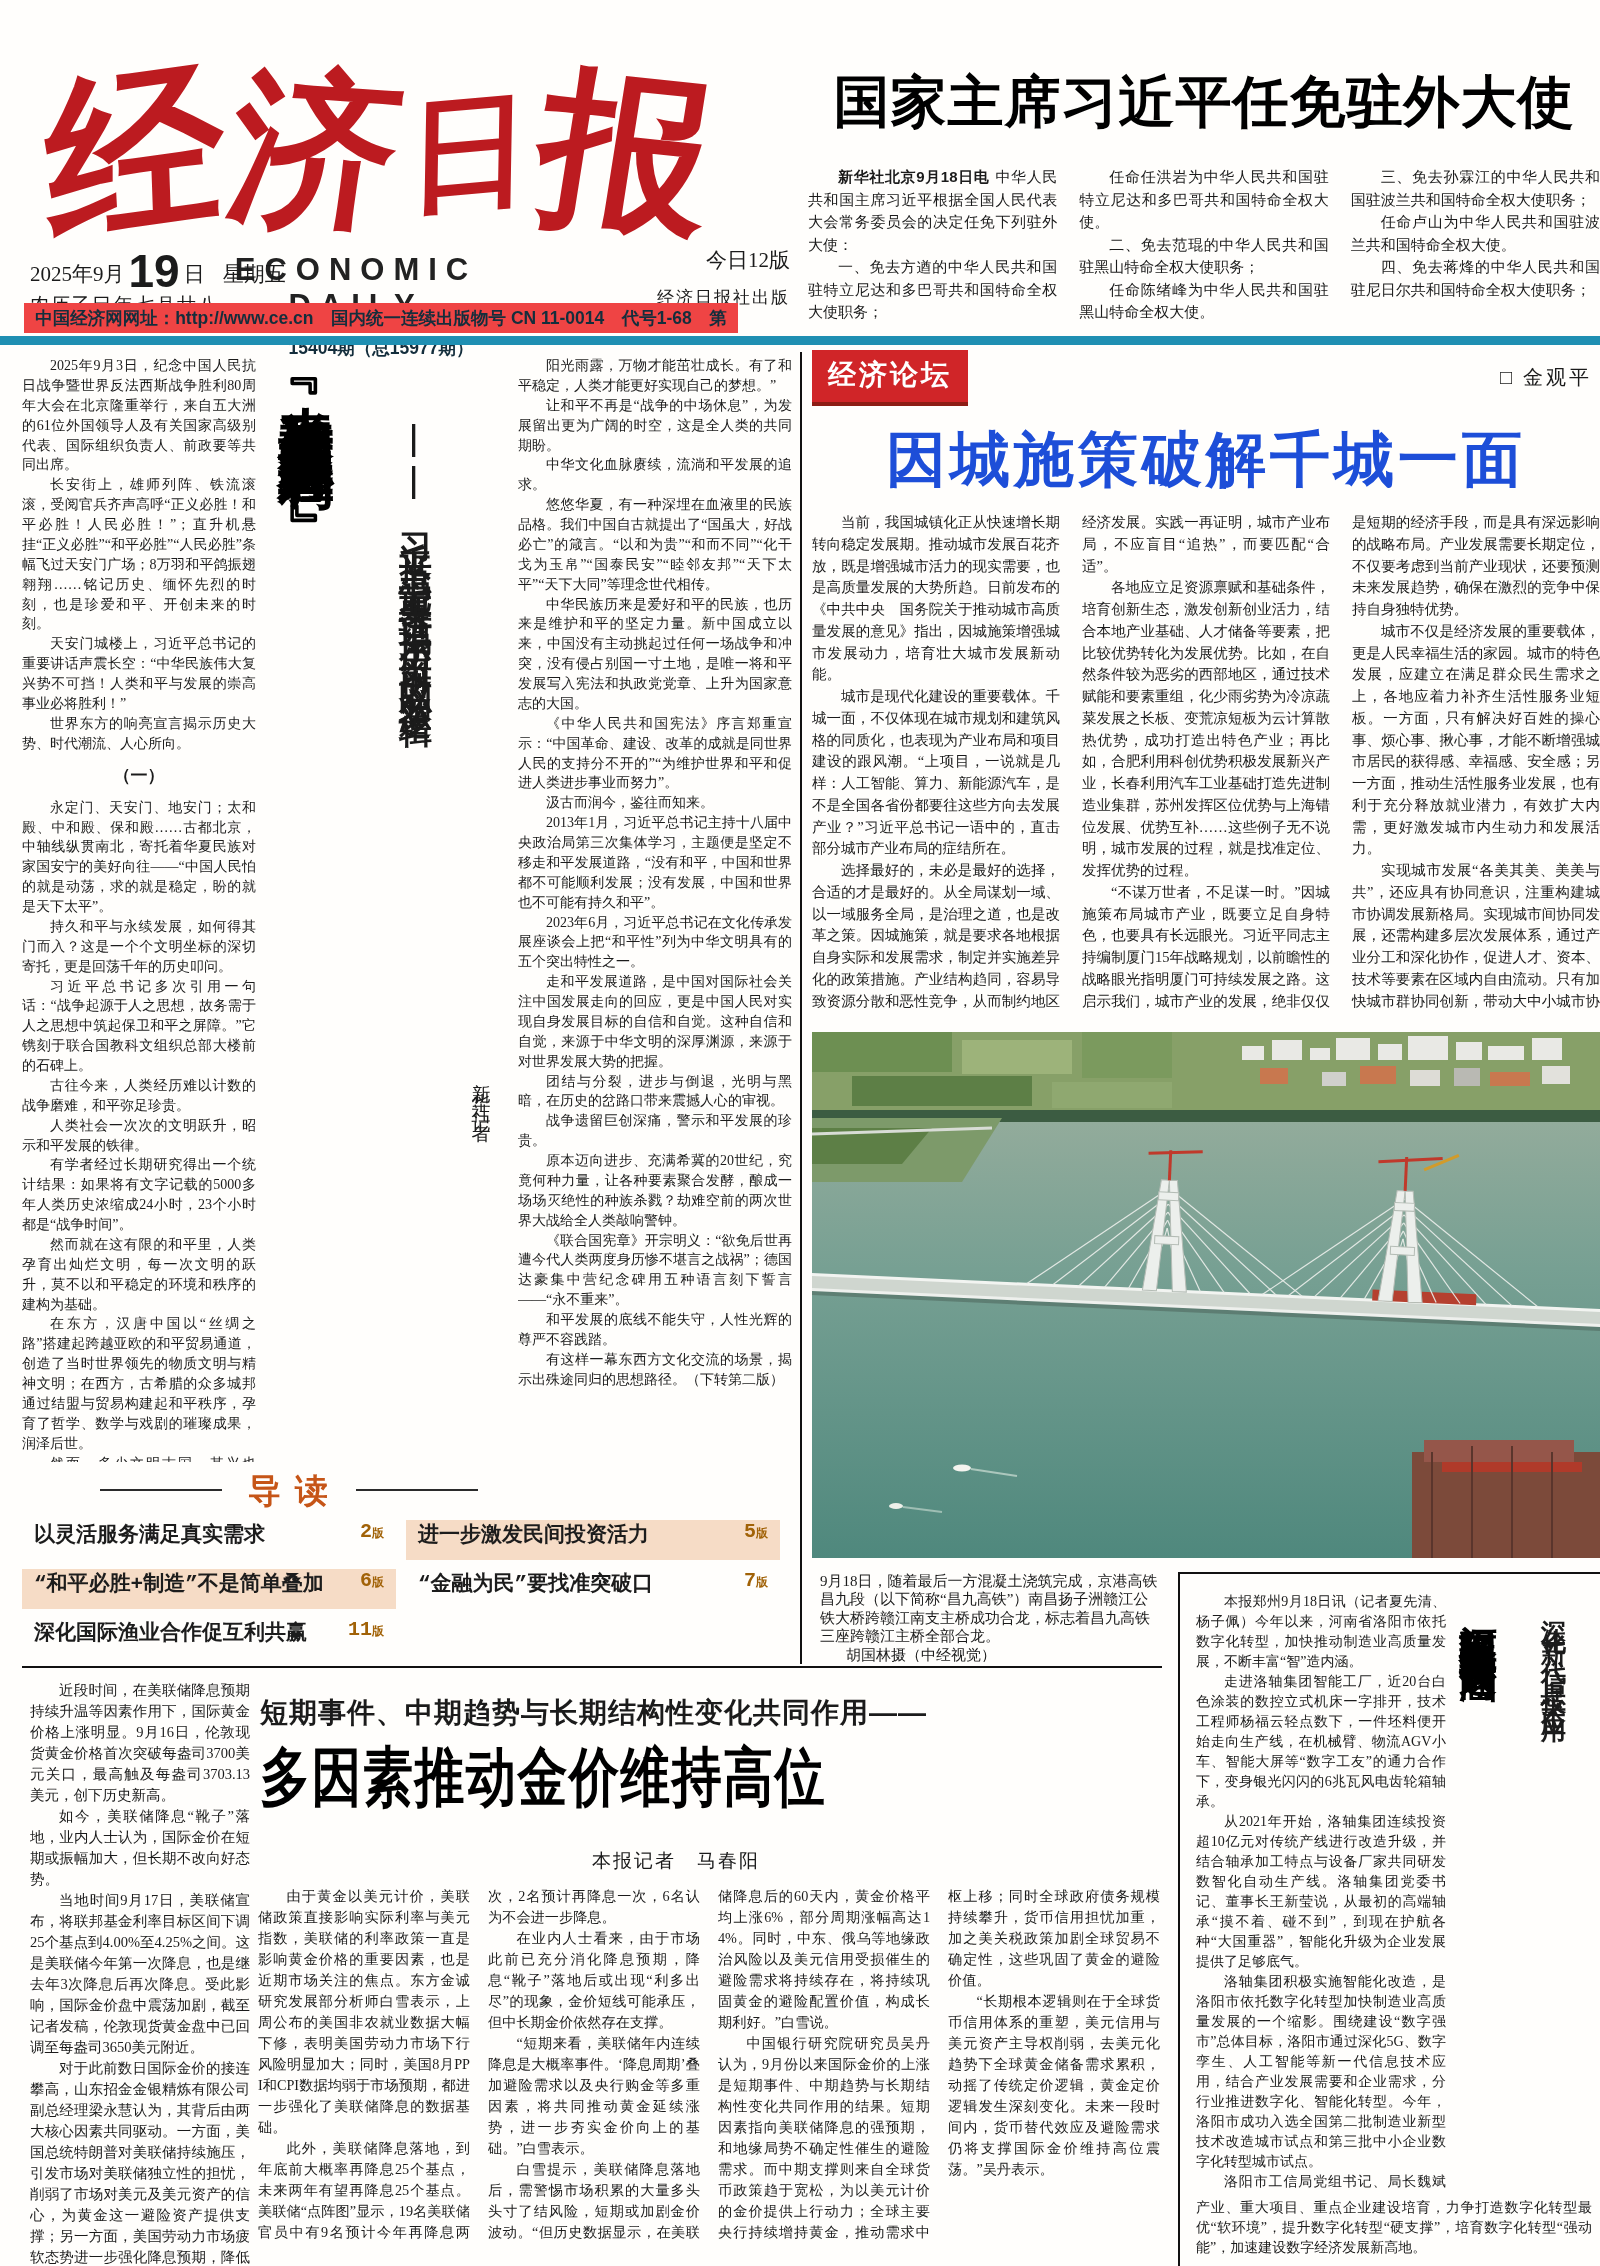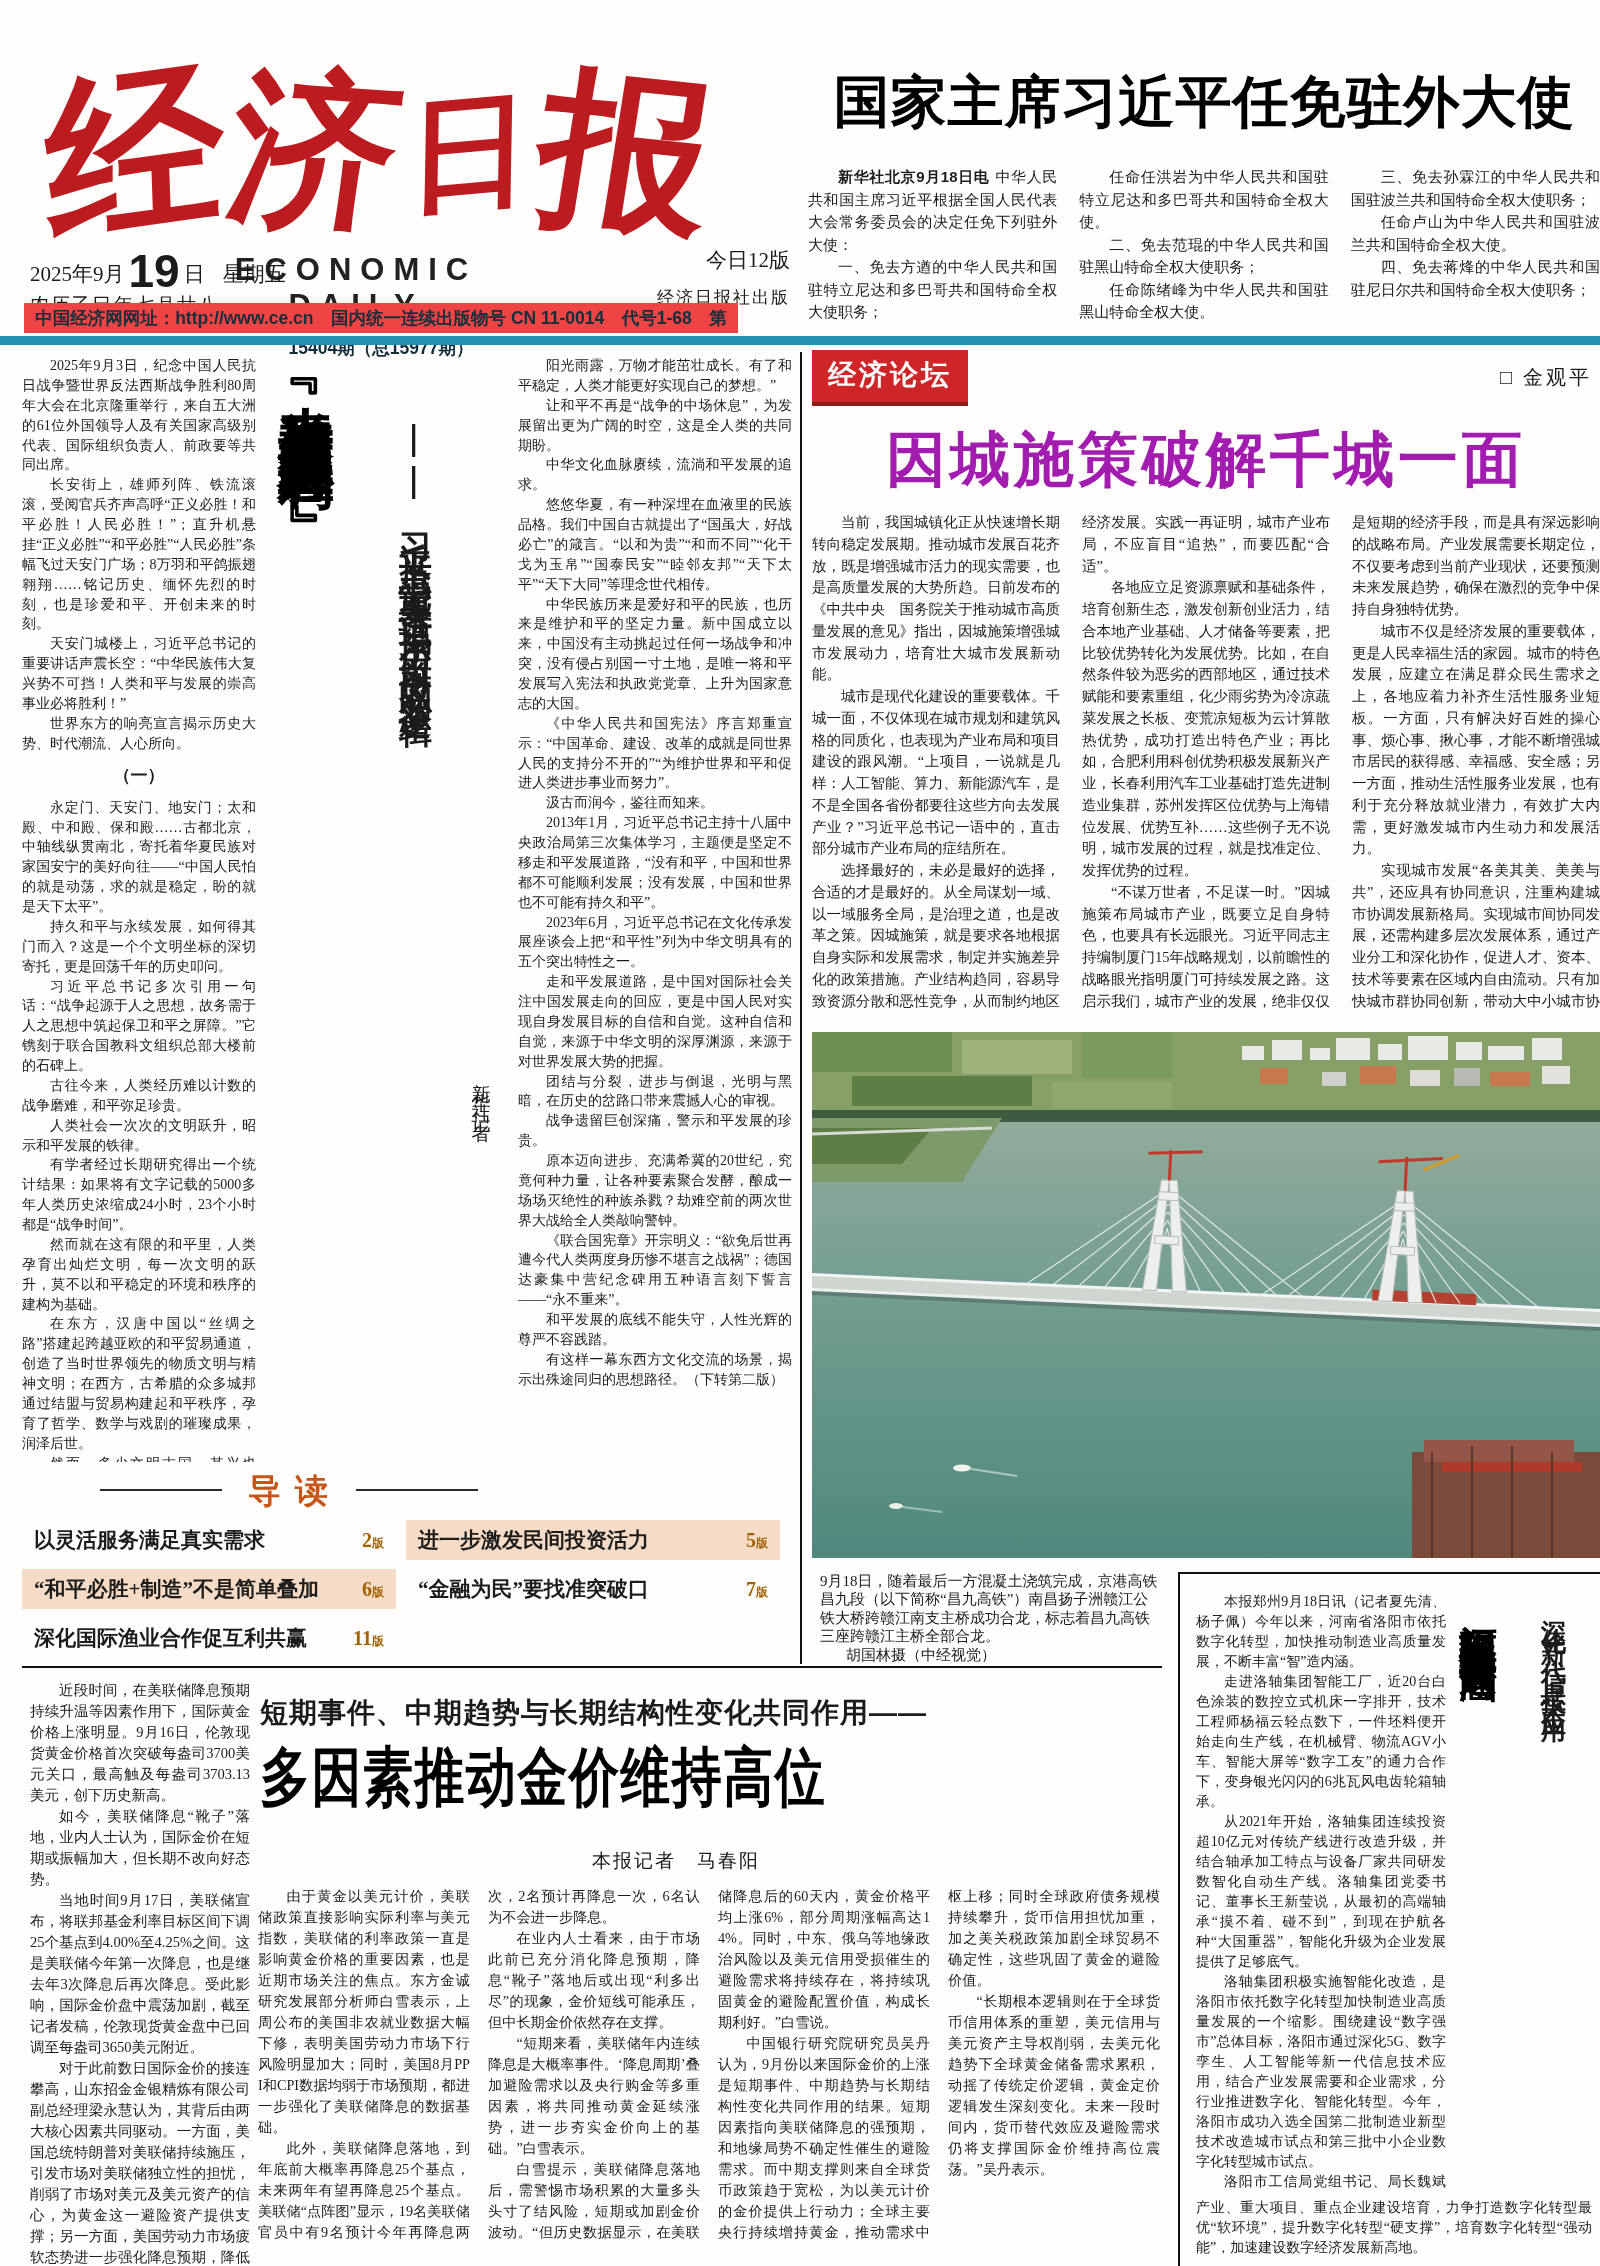--- a/index.html
+++ b/index.html
@@ -46,32 +46,32 @@
   .v-sub{left:396px;top:424px;height:1030px;writing-mode:vertical-rl;font-family:"Liberation Sans",sans-serif;
          font-weight:700;font-size:33px;letter-spacing:9px;line-height:1.2}
   .v-byline{left:468px;top:1068px;writing-mode:vertical-rl;font-size:19px;letter-spacing:10px}
   
   .rg-box{left:22px;top:1468px;width:758px;height:192px}
   .rg-head{margin-left:78px;display:flex;align-items:center;height:44px}
   .rg-line{width:122px;height:2px;background:#2b2b2b}
   .rg-title{font-family:"Liberation Sans",sans-serif;font-weight:900;font-size:33px;color:#c65517;
             letter-spacing:14px;margin:2px 14px 0 26px}
   .rg-grid{margin-top:8px;display:grid;grid-template-columns:374px 374px;grid-auto-rows:40px;gap:9px 10px}
-  .rg-item{display:flex;align-items:center;justify-content:space-between;padding:0 12px;
-           font-family:Liberation Serif, serif;font-weight:700;font-size:21px;color:#1c1c1c}
+  .rg-item{display:flex;align-items:flex-start;justify-content:space-between;padding:0 12px;
+           font-family:Liberation Mono, monospace;font-weight:700;font-size:21px;color:#1c1c1c}
   .rg-item:nth-child(2),.rg-item:nth-child(3),.rg-item:nth-child(6){background:#f6dcc6}
   .rg-page{color:#a16207;font-size:20px;white-space:nowrap}
   .rg-page .unit{font-size:12px}
   
   .forum-label{left:812px;top:350px;background:#d02528;color:#fff;font-family:"Liberation Sans",sans-serif;
                font-weight:700;font-size:28px;letter-spacing:3px;padding:6px 16px 8px;
                border-bottom:4px solid #8d1d15}
   .forum-author{left:1420px;top:364px;width:172px;text-align:right;font-size:20px;letter-spacing:3px}
   .forum-headline{left:812px;top:420px;width:788px;text-align:center;font-family:"Liberation Sans",sans-serif;
-                  font-weight:900;font-size:60px;letter-spacing:4px;color:#a21caf;white-space:nowrap}
+                  font-weight:900;font-size:60px;letter-spacing:4px;color:#1d4ed8;white-space:nowrap}
   .forum-cols{left:812px;top:512px;width:788px;height:508px;columns:3;column-gap:22px;column-fill:auto;
               font-size:14.5px;line-height:1.5;overflow:hidden}
   
   .photo{left:812px;top:1032px;width:788px;height:526px;background:#6f998c}
   .caption{left:820px;top:1572px;width:342px;height:90px;font-size:15px;line-height:1.23;overflow:hidden}
   .caption .credit{margin-left:26px;white-space:nowrap}
   
   .gold-col1{left:30px;top:1680px;width:220px;height:584px;font-size:14.5px;line-height:1.45}
   .gold-kicker{left:260px;top:1694px;font-family:"Liberation Sans",sans-serif;font-weight:700;font-size:28px;
                letter-spacing:1px;white-space:nowrap}

